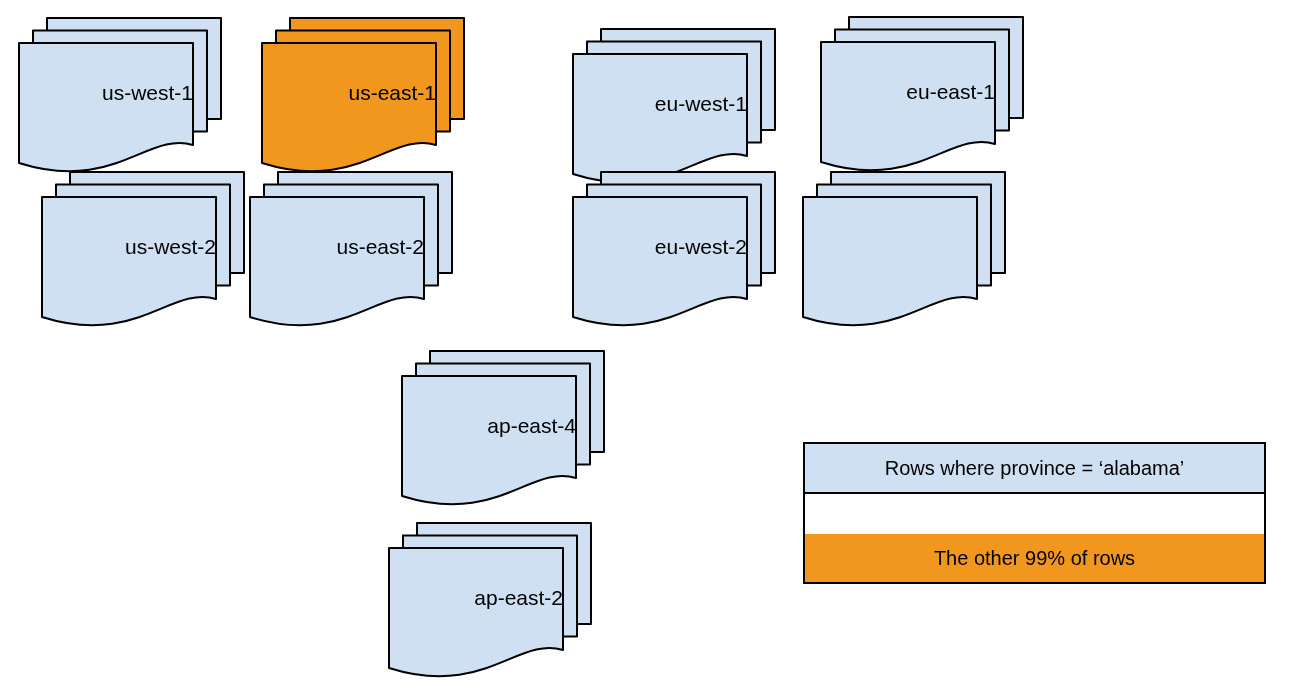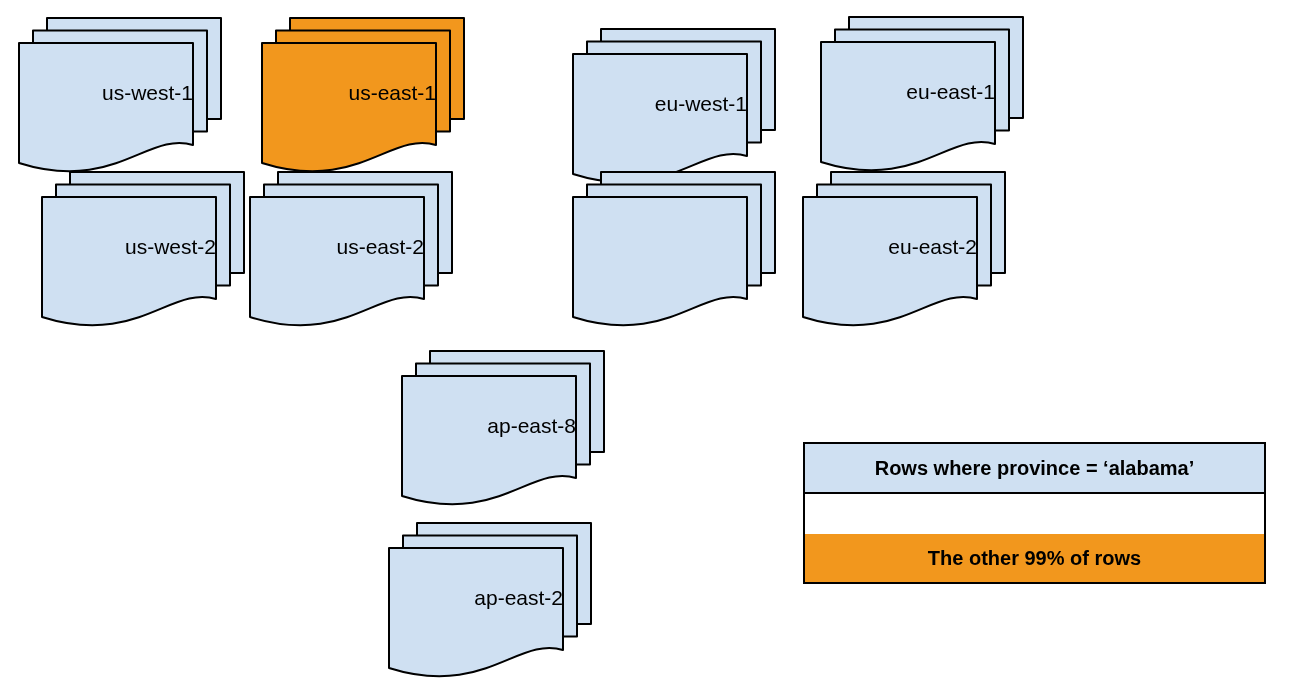--- a/index.html
+++ b/index.html
@@ -56,21 +56,20 @@
     display: flex;
     flex-direction: column;
   }
   .legend-item {
     flex: 1;
     display: flex;
     align-items: center;
     justify-content: center;
     font-size: 20px;
     color: #000000;
-    font-weight: bold;
   }
   .legend-item:first-child {
     border-bottom: 2px solid var(--stroke, #000000);
   }
   .legend-item.variant-blue { background: var(--blue, #cfe0f2); }
   .legend-item.variant-orange { background: var(--orange, #f2971d); margin-top: 40px; }
 </style>
 </head>
 <body>
 
@@ -129,38 +128,38 @@
     </svg>
     <div class="stack-label">us-east-2</div>
   </div>
 
   <div class="stack variant-blue" style="left:572px; top:171px;">
     <svg viewBox="0 0 205 162">
       <rect class="sheet" x="29" y="1" width="174" height="101"></rect>
       <rect class="sheet" x="15" y="13.5" width="174" height="101"></rect>
       <path class="sheet" d="M 1 26 L 175 26 L 175 128 C 130 114, 96 176, 1 146 Z"></path>
     </svg>
+    <div class="stack-label">eu-west-2</div>
   </div>
 
   <div class="stack variant-blue" style="left:802px; top:171px;">
     <svg viewBox="0 0 205 162">
       <rect class="sheet" x="29" y="1" width="174" height="101"></rect>
       <rect class="sheet" x="15" y="13.5" width="174" height="101"></rect>
       <path class="sheet" d="M 1 26 L 175 26 L 175 128 C 130 114, 96 176, 1 146 Z"></path>
     </svg>
-    <div class="stack-label">eu-east-2</div>
   </div>
 
   <div class="stack variant-blue" style="left:401px; top:350px;">
     <svg viewBox="0 0 205 162">
       <rect class="sheet" x="29" y="1" width="174" height="101"></rect>
       <rect class="sheet" x="15" y="13.5" width="174" height="101"></rect>
       <path class="sheet" d="M 1 26 L 175 26 L 175 128 C 130 114, 96 176, 1 146 Z"></path>
     </svg>
-    <div class="stack-label">ap-east-8</div>
+    <div class="stack-label">ap-east-4</div>
   </div>
 
   <div class="stack variant-blue" style="left:388px; top:502px;margin-top:20px;">
     <svg viewBox="0 0 205 162">
       <rect class="sheet" x="29" y="1" width="174" height="101"></rect>
       <rect class="sheet" x="15" y="13.5" width="174" height="101"></rect>
       <path class="sheet" d="M 1 26 L 175 26 L 175 128 C 130 114, 96 176, 1 146 Z"></path>
     </svg>
     <div class="stack-label">ap-east-2</div>
   </div>

